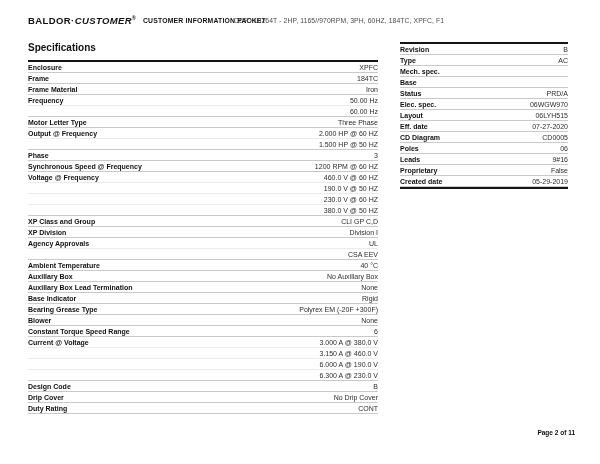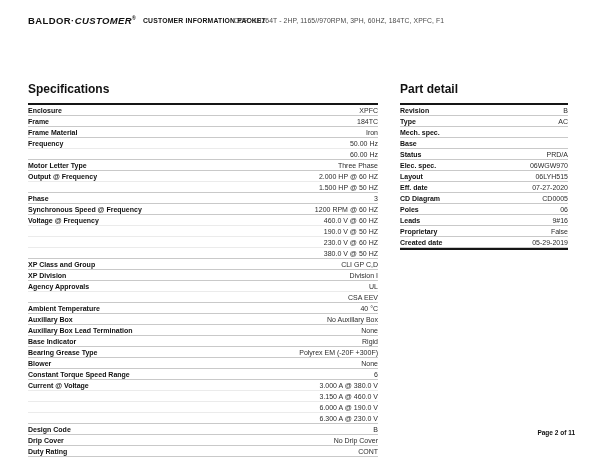--- a/index.html
+++ b/index.html
@@ -16,21 +16,21 @@
   .logo .brand-right { font-style:italic; }
   .logo .reg { font-size:5px; vertical-align:super; }
   .doc-title { position:absolute; left:115px; top:2px; font-size:6.8px;
                font-weight:bold; letter-spacing:.2px; white-space:nowrap; color:#111; }
   .product-code { position:absolute; left:206px; top:2px; font-size:6.8px;
                   color:#4a4a4a; letter-spacing:.1px; white-space:nowrap; }
   
   .tbl { position:absolute; }
   .tbl-spec  { left:28px;  top:42px; width:350px; }
   .tbl-part  { left:400px; top:42px; width:168px; }
-  .tbl-title { font-size:12px; font-weight:bold; margin-bottom:7px; color:#111;margin-top:40px; }
+  .tbl-title { font-size:10px; font-weight:bold; margin-bottom:7px; color:#111; }
   .tbl-body  { border-top:2px solid #151515; }
   .tbl-part .tbl-body { border-bottom:2px solid #151515; }
   .line { display:flex; justify-content:space-between; align-items:center;
           height:11px; border-bottom:1px solid #c9c9c9; font-size:7px; line-height:11px; }
   .line.sub { border-bottom:1px solid #ebebeb; }
   .line .lbl { font-weight:bold; color:#111; white-space:nowrap; }
   .line .val { color:#2b2b2b; white-space:nowrap; text-align:right; }
   
   .footer { position:absolute; right:25px; top:429px; font-size:6.5px;
             font-weight:bold; color:#111; }
@@ -176,21 +176,20 @@
           <span class="val">No Drip Cover</span>
         </div>
         <div class="line">
           <span class="lbl">Duty Rating</span>
           <span class="val">CONT</span>
         </div>
       </div>
   </div>
 
   <div class="tbl tbl-part">
-    <div class="tbl-title">Part detail</div>
     <div class="tbl-body">
         <div class="line">
           <span class="lbl">Revision</span>
           <span class="val">B</span>
         </div>
         <div class="line">
           <span class="lbl">Type</span>
           <span class="val">AC</span>
         </div>
         <div class="line">

